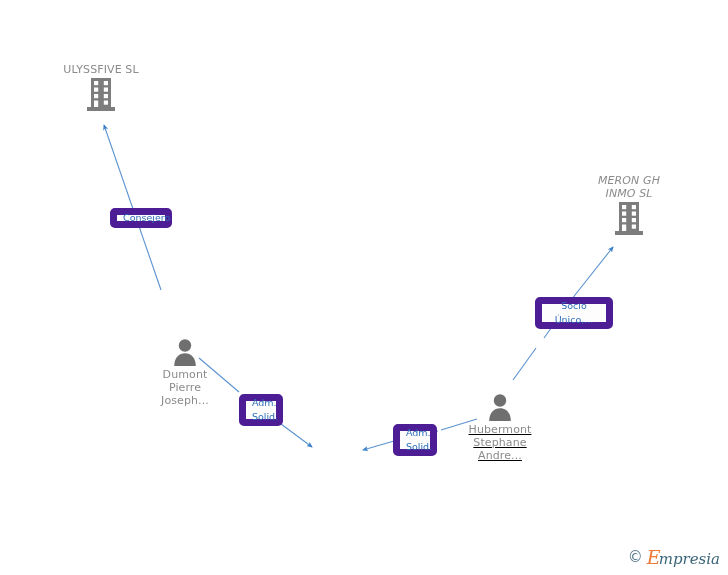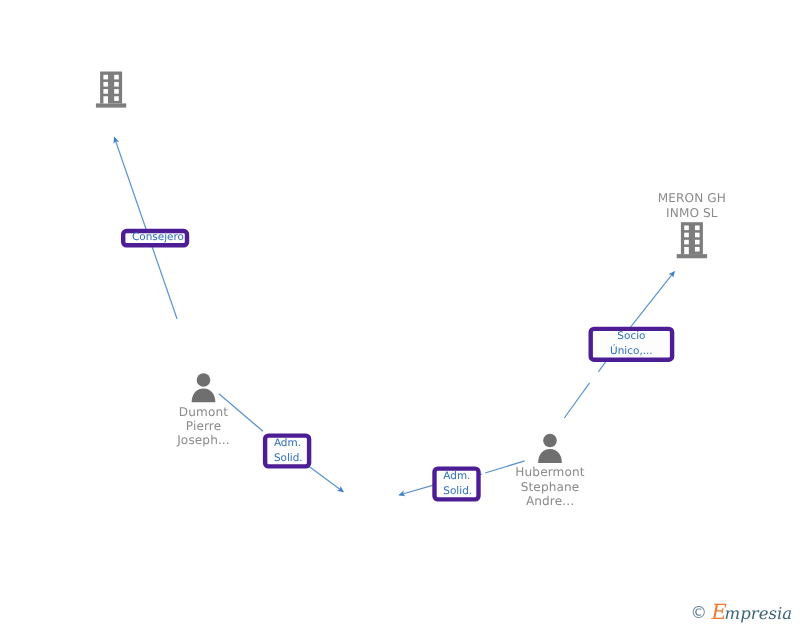--- a/index.html
+++ b/index.html
@@ -61,21 +61,21 @@
     width: 26px;
     height: 28px;
     margin: 0 auto;
   }
   .person svg { display: block; }
 
   
   .rel {
     position: absolute;
     background: #fdfdfd;
-    border: 4px solid #4c1d95;
+    border: 7px solid #4c1d95;
     border-radius: 5px;
     color: #2e6fb7;
     font-size: 9.5px;
     line-height: 1.45;
     text-align: center;
     padding: 3px 6px;
     white-space: pre-line;
     box-sizing: border-box;
   }
 
@@ -127,37 +127,38 @@
         <polyline points="199,358 239,392"></polyline>
         <polyline points="246,398 281,424 312,447" marker-end="url(#arrow)"></polyline>
         <polyline points="477,419 441,430"></polyline>
         <polyline points="438,431 394,441 363,450" marker-end="url(#arrow)"></polyline>
         <polyline points="513,380 536,348"></polyline>
         <polyline points="544,338 575,295 613,247" marker-end="url(#arrow)"></polyline>
       </g>
   </svg>
 
   <div class="node" style="left:101px; top:64px;">
+    <div class="node-label">ULYSSFIVE SL</div>
     <div class="bldg">
       <svg width="28" height="34" viewBox="0 0 28 34">
         <rect x="4" y="1" width="20" height="29" fill="#7d7d7d"></rect>
         <rect x="0" y="30" width="28" height="4" fill="#7d7d7d"></rect>
         <rect x="7" y="4" width="4.2" height="4.2" fill="#ffffff"></rect>
         <rect x="16.8" y="4" width="4.2" height="4.2" fill="#ffffff"></rect>
         <rect x="7" y="10.5" width="4.2" height="4.2" fill="#ffffff"></rect>
         <rect x="16.8" y="10.5" width="4.2" height="4.2" fill="#ffffff"></rect>
         <rect x="7" y="17" width="4.2" height="4.2" fill="#ffffff"></rect>
         <rect x="16.8" y="17" width="4.2" height="4.2" fill="#ffffff"></rect>
         <rect x="7" y="23.5" width="4.2" height="6.5" fill="#ffffff"></rect>
         <rect x="16.8" y="23.5" width="4.2" height="4.2" fill="#ffffff"></rect>
       </svg>
     </div>
   </div>
 
-  <div class="node" style="left:629px; top:175px;">
+  <div class="node" style="left:629px; top:175px;font-style:italic;">
     <div class="node-label">MERON GH
 INMO SL</div>
     <div class="bldg">
       <svg width="28" height="34" viewBox="0 0 28 34">
         <rect x="4" y="1" width="20" height="29" fill="#7d7d7d"></rect>
         <rect x="0" y="30" width="28" height="4" fill="#7d7d7d"></rect>
         <rect x="7" y="4" width="4.2" height="4.2" fill="#ffffff"></rect>
         <rect x="16.8" y="4" width="4.2" height="4.2" fill="#ffffff"></rect>
         <rect x="7" y="10.5" width="4.2" height="4.2" fill="#ffffff"></rect>
         <rect x="16.8" y="10.5" width="4.2" height="4.2" fill="#ffffff"></rect>
@@ -175,21 +176,21 @@
       <svg width="26" height="28" viewBox="0 0 26 28">
         <circle cx="13" cy="7.5" r="6.2" fill="#6f6f6f"></circle>
         <path d="M 2.2 28 C 2.2 19.4 7.2 15.2 13 15.2 C 18.8 15.2 23.8 19.4 23.8 28 Z" fill="#6f6f6f"></path>
       </svg>
     </div>
     <div class="node-label" style="margin-top:3px;">Dumont
 Pierre
 Joseph...</div>
   </div>
 
-  <div class="node" style="left:500px; top:393px;">
+  <div class="node" style="left:500px; top:393px;text-decoration:underline;">
     <div class="person">
       <svg width="26" height="28" viewBox="0 0 26 28">
         <circle cx="13" cy="7.5" r="6.2" fill="#6f6f6f"></circle>
         <path d="M 2.2 28 C 2.2 19.4 7.2 15.2 13 15.2 C 18.8 15.2 23.8 19.4 23.8 28 Z" fill="#6f6f6f"></path>
       </svg>
     </div>
     <div class="node-label" style="margin-top:3px;">Hubermont
 Stephane
 Andre...</div>
   </div>

